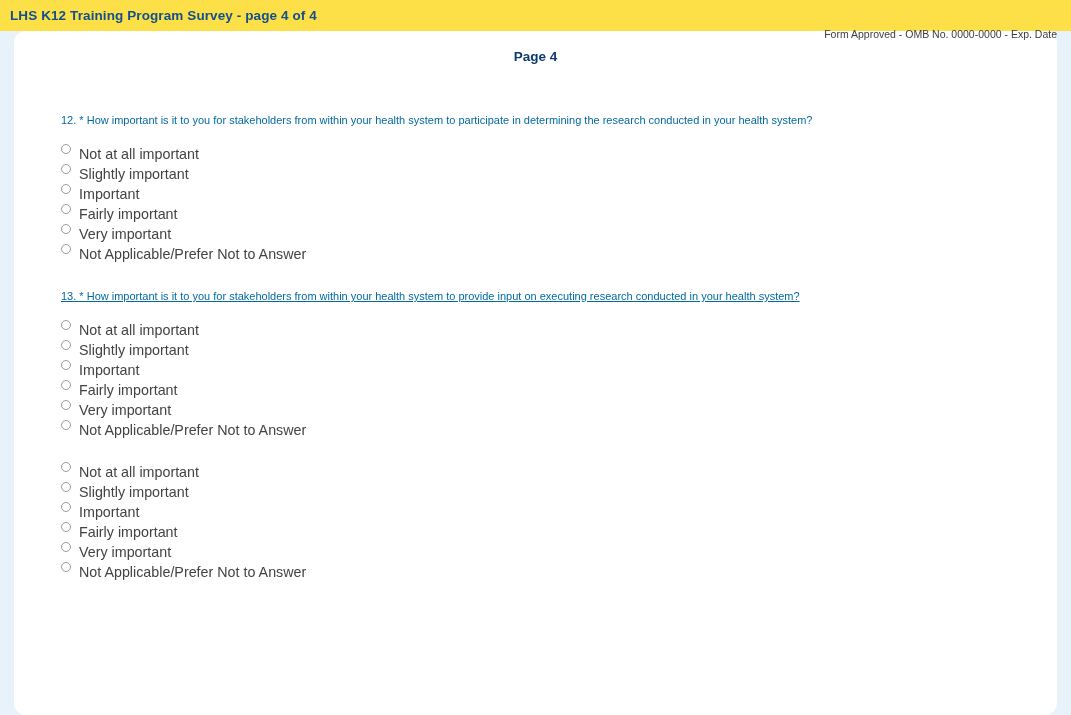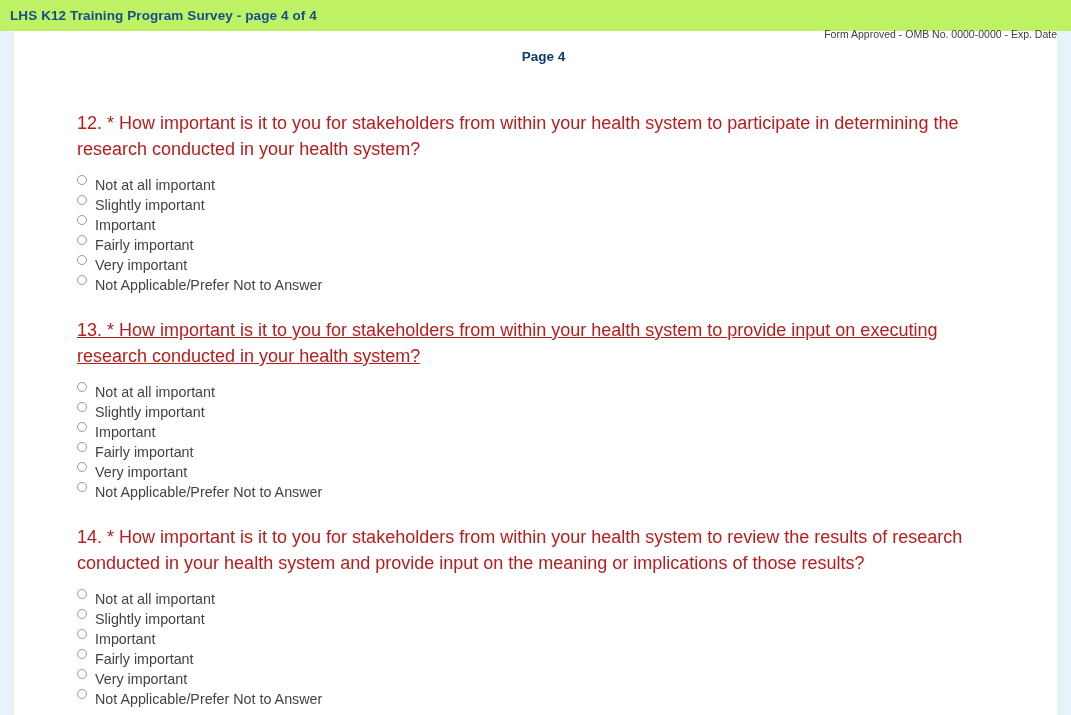--- a/index.html
+++ b/index.html
@@ -8,21 +8,21 @@
   }
   body {
     width: 1071px;
     height: 715px;
     background: #e8f2fb;
     font-family: "Liberation Sans", sans-serif;
     overflow: hidden;
   }
   .topbar {
     height: 31px;
-    background: #bef264;
+    background: #fde047;
     display: flex;
     align-items: center;
     justify-content: space-between;
     padding: 0 14px 0 10px;
     box-sizing: border-box;
   }
   .topbar-title {
     color: #134f8c;
     font-size: 13.5px;
     font-weight: bold;
@@ -31,42 +31,42 @@
   .topbar-omb {
     color: #3d3d3d;
     font-size: 10.5px;
     margin-top: 37px;
   }
   .page-card {
     margin: 0 14px;
     background: #ffffff;
     height: 684px;
     box-sizing: border-box;
-    border-radius: 0;
-    padding: 0 0 0 16px;
+    border-radius: 12px;
+    padding: 0 0 0 0;
     overflow: hidden;
   }
   .page-heading {
     text-align: center;
     color: #0d3b6f;
     font-size: 13.5px;
     font-weight: bold;
     padding-top: 18px;
   }
   .questions {
     padding: 0 47px 0 47px;
     margin-top: 46px;
   }
   .question-block {
     margin-bottom: 22px;
   }
   .question-text {
-    color: #b91c1c;
-    font-size: 18px;
-    line-height: 26px;
+    color: #0369a1;
+    font-size: 11px;
+    line-height: 21px;
     max-width: 955px;
   }
   .options {
     margin-top: 13px;
   }
   .option {
     display: flex;
     align-items: flex-start;
     height: 20px;
     margin: 0 0 0 0;
@@ -155,21 +155,20 @@
           <span class="option-label">Very important</span>
         </div>
         <div class="option">
           <span class="radio"></span>
           <span class="option-label">Not Applicable/Prefer Not to Answer</span>
         </div>
       </div>
     </div>
 
     <div class="question-block q14">
-      <div class="question-text">14. * How important is it to you for stakeholders from within your health system to review the results of research conducted in your health system and provide input on the meaning or implications of those results?</div>
       <div class="options">
         <div class="option">
           <span class="radio"></span>
           <span class="option-label">Not at all important</span>
         </div>
         <div class="option">
           <span class="radio"></span>
           <span class="option-label">Slightly important</span>
         </div>
         <div class="option">

